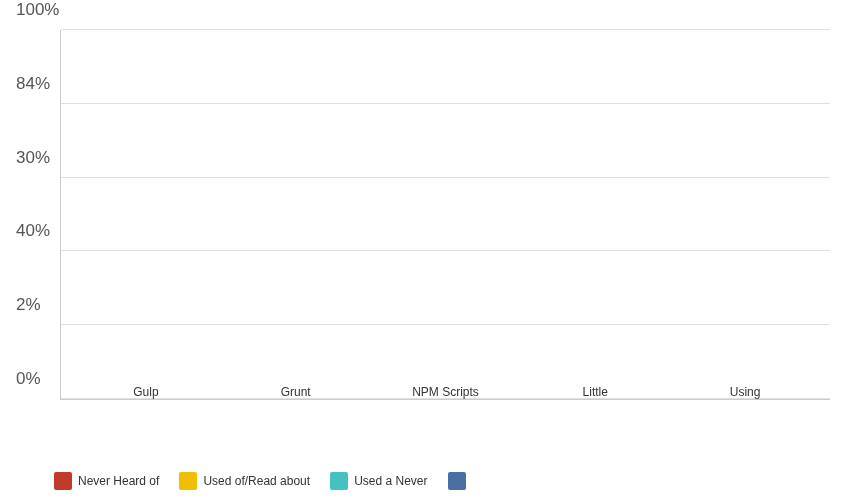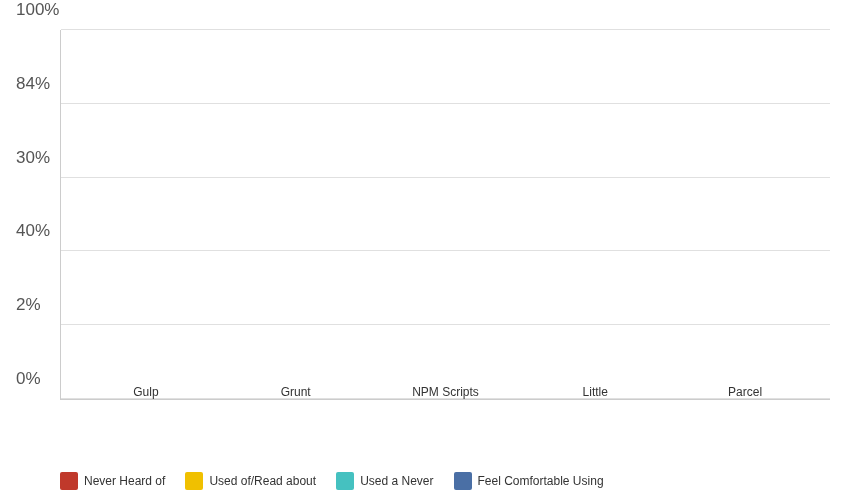--- a/index.html
+++ b/index.html
@@ -67,21 +67,21 @@
       margin-top: 8px;
       font-size: 12px;
       color: #333;
       font-family: Arial, sans-serif;
       text-align: center;
       white-space: nowrap;
     }
     .legend {
       position: absolute;
       bottom: 10px;
-      left: 60px;
+      left: 54px;
       display: flex;
       gap: 20px;
       align-items: flex-start;
       flex-wrap: wrap;
     }
     .legend-item {
       display: flex;
       align-items: center;
       gap: 6px;
     }
@@ -153,35 +153,34 @@
           </div>
           <div class="group-label">Little</div>
         </div>
         <div class="group">
           <div class="group-bars">
             <div class="bar" style="height: 33%; background-color: rgb(192, 57, 43);"></div>
             <div class="bar" style="height: 53%; background-color: rgb(240, 192, 0);"></div>
             <div class="bar" style="height: 16%; background-color: rgb(69, 193, 192);"></div>
             <div class="bar" style="height: 9%; background-color: rgb(74, 111, 165);"></div>
           </div>
-          <div class="group-label">Parcel</div>
+          <div class="group-label">Using</div>
         </div>
       </div>
   </div>
   <div class="legend">
       <div class="legend-item">
         <div class="legend-swatch" style="background-color: rgb(192, 57, 43);"></div>
         <span class="legend-text">Never Heard of</span>
       </div>
       <div class="legend-item">
         <div class="legend-swatch" style="background-color: rgb(240, 192, 0);"></div>
         <span class="legend-text">Used of/Read about</span>
       </div>
       <div class="legend-item">
         <div class="legend-swatch" style="background-color: rgb(69, 193, 192);"></div>
         <span class="legend-text">Used a Never</span>
       </div>
       <div class="legend-item">
         <div class="legend-swatch" style="background-color: rgb(74, 111, 165);"></div>
-        <span class="legend-text">Feel Comfortable Using</span>
       </div>
     </div>
 </div>
 
 </body></html>

